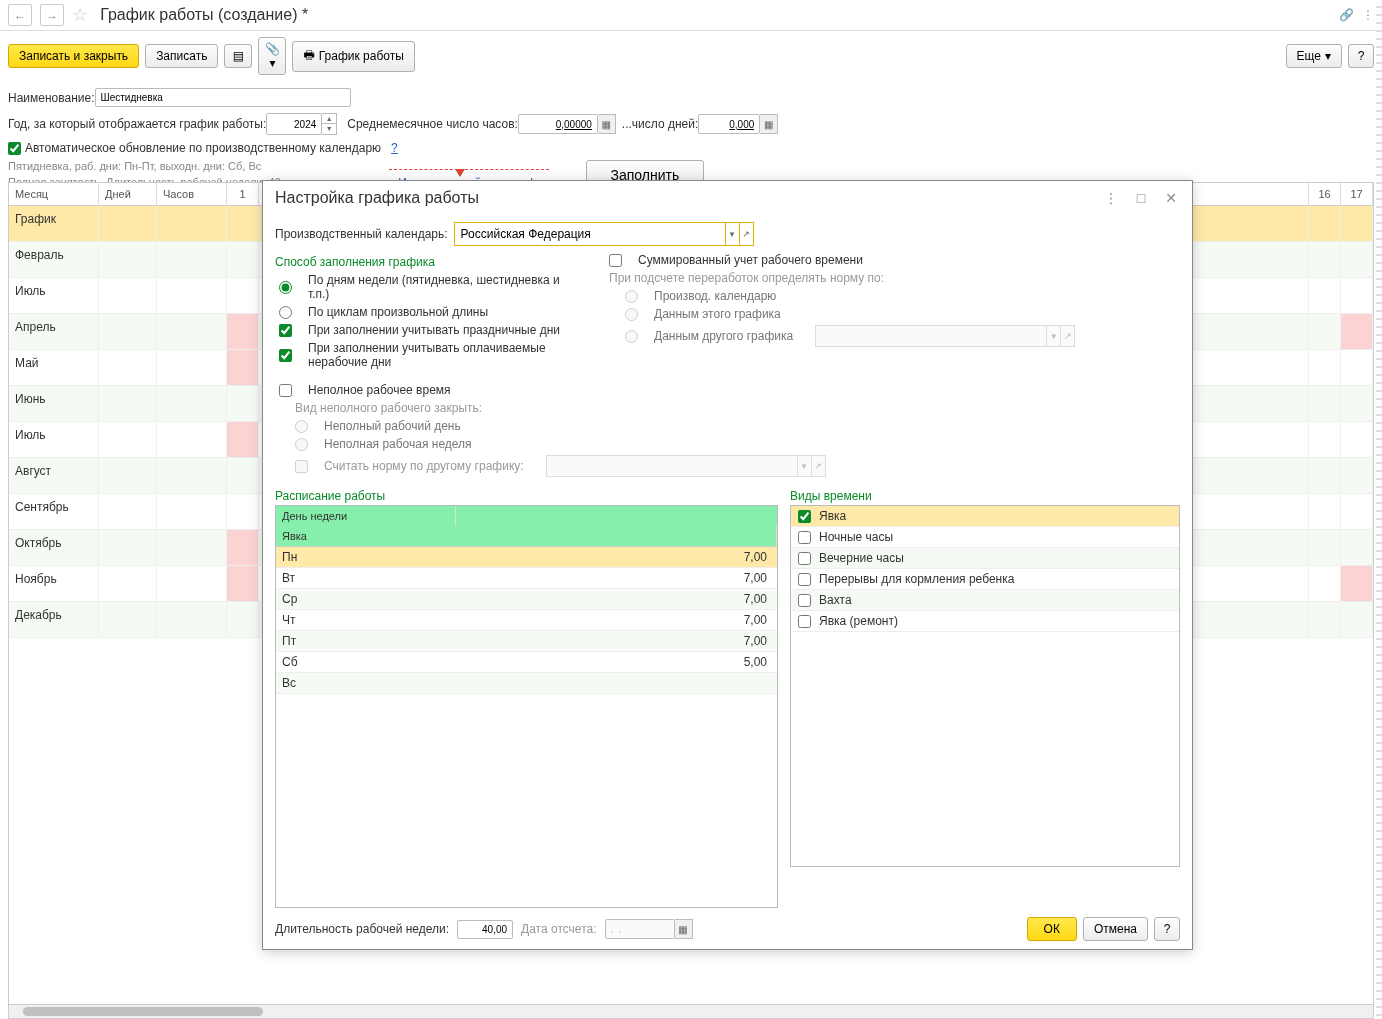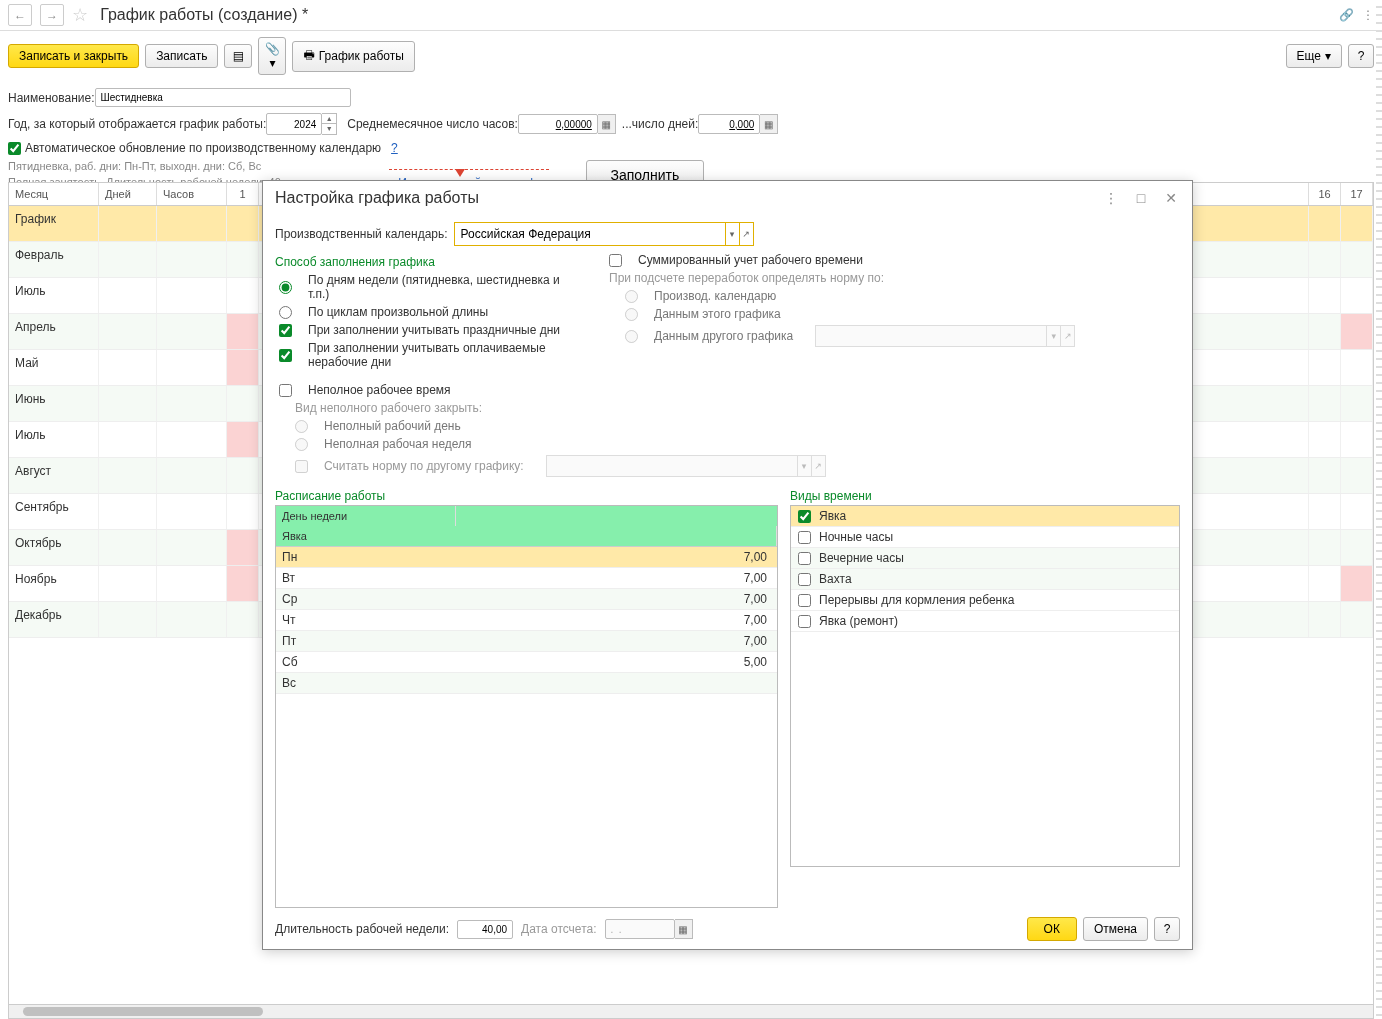--- a/index.html
+++ b/index.html
@@ -431,34 +431,34 @@
                 </div>
               </div>
               <div class="tbl-row alt">
                 <div style="display:flex;align-items:center;gap:8px;width:100%">
                   <span class="chk">
                     <input type="checkbox" class="chk-green" style="">
                   </span>
                   <span>Вечерние часы</span>
                 </div>
               </div>
+              <div class="tbl-row">
+                <div style="display:flex;align-items:center;gap:8px;width:100%">
+                  <span class="chk">
+                    <input type="checkbox" class="chk-green" style="">
+                  </span>
+                  <span>Перерывы для кормления ребенка</span>
+                </div>
+              </div>
               <div class="tbl-row alt">
                 <div style="display:flex;align-items:center;gap:8px;width:100%">
                   <span class="chk">
                     <input type="checkbox" class="chk-green" style="">
                   </span>
                   <span>Вахта</span>
-                </div>
-              </div>
-              <div class="tbl-row">
-                <div style="display:flex;align-items:center;gap:8px;width:100%">
-                  <span class="chk">
-                    <input type="checkbox" class="chk-green" style="">
-                  </span>
-                  <span>Перерывы для кормления ребенка</span>
                 </div>
               </div>
               <div class="tbl-row">
                 <div style="display:flex;align-items:center;gap:8px;width:100%">
                   <span class="chk">
                     <input type="checkbox" class="chk-green" style="">
                   </span>
                   <span>Явка (ремонт)</span>
                 </div>
               </div>

